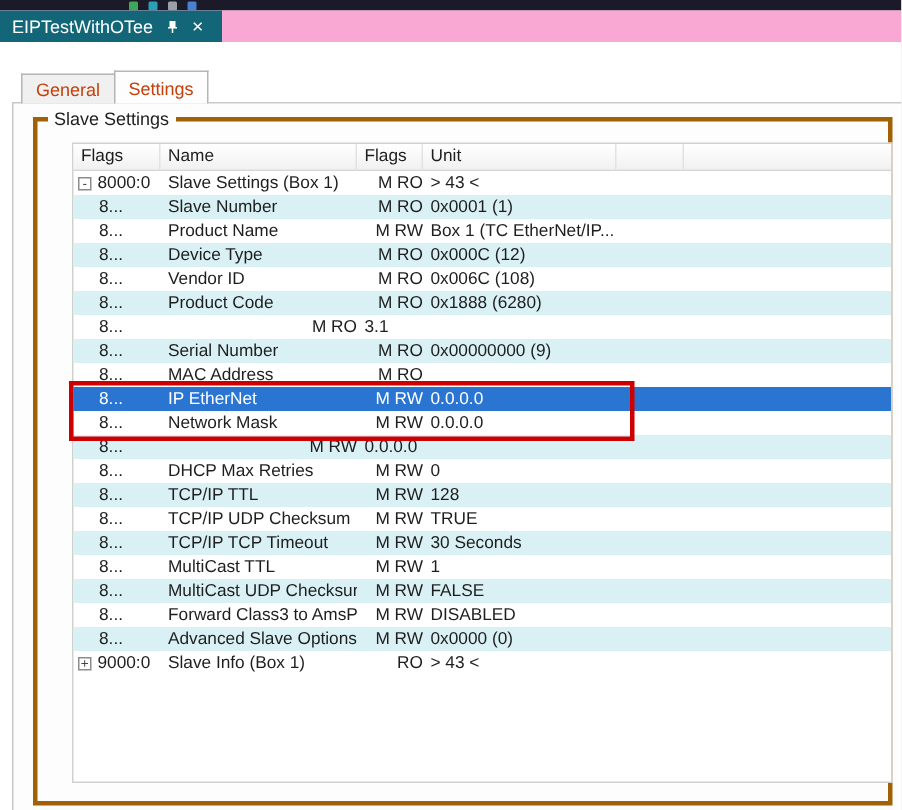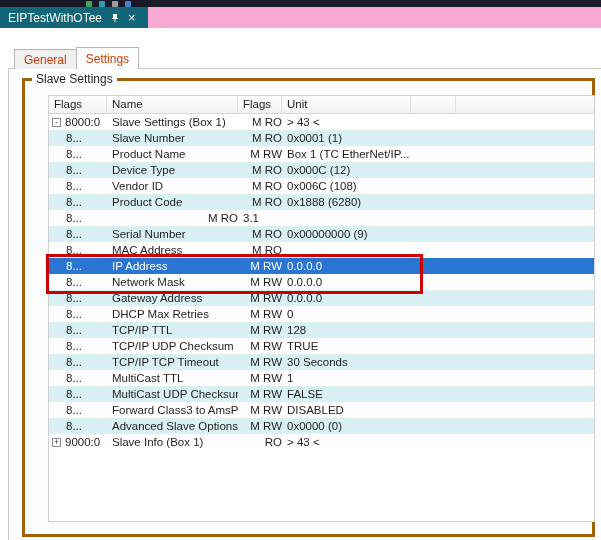--- a/index.html
+++ b/index.html
@@ -196,41 +196,40 @@
                 </div>
                 <div class="cell name">MAC Address</div>
                 <div class="cell flags">M RO</div>
                 <div class="cell unit"></div>
                 <div class="cell filler"></div>
               </div>
               <div class="trow lvgrid sel">
                 <div class="cell idx child">
                   <span>8...</span>
                 </div>
-                <div class="cell name">IP Address</div>
+                <div class="cell name">IP EtherNet</div>
                 <div class="cell flags">M RW</div>
                 <div class="cell value">0.0.0.0</div>
                 <div class="cell unit"></div>
                 <div class="cell filler"></div>
               </div>
               <div class="trow lvgrid">
                 <div class="cell idx child">
                   <span>8...</span>
                 </div>
                 <div class="cell name">Network Mask</div>
                 <div class="cell flags">M RW</div>
                 <div class="cell value">0.0.0.0</div>
                 <div class="cell unit"></div>
                 <div class="cell filler"></div>
               </div>
               <div class="trow lvgrid alt">
                 <div class="cell idx child">
                   <span>8...</span>
                 </div>
-                <div class="cell name">Gateway Address</div>
                 <div class="cell flags">M RW</div>
                 <div class="cell value">0.0.0.0</div>
                 <div class="cell unit"></div>
                 <div class="cell filler"></div>
               </div>
               <div class="trow lvgrid">
                 <div class="cell idx child">
                   <span>8...</span>
                 </div>
                 <div class="cell name">DHCP Max Retries</div>

